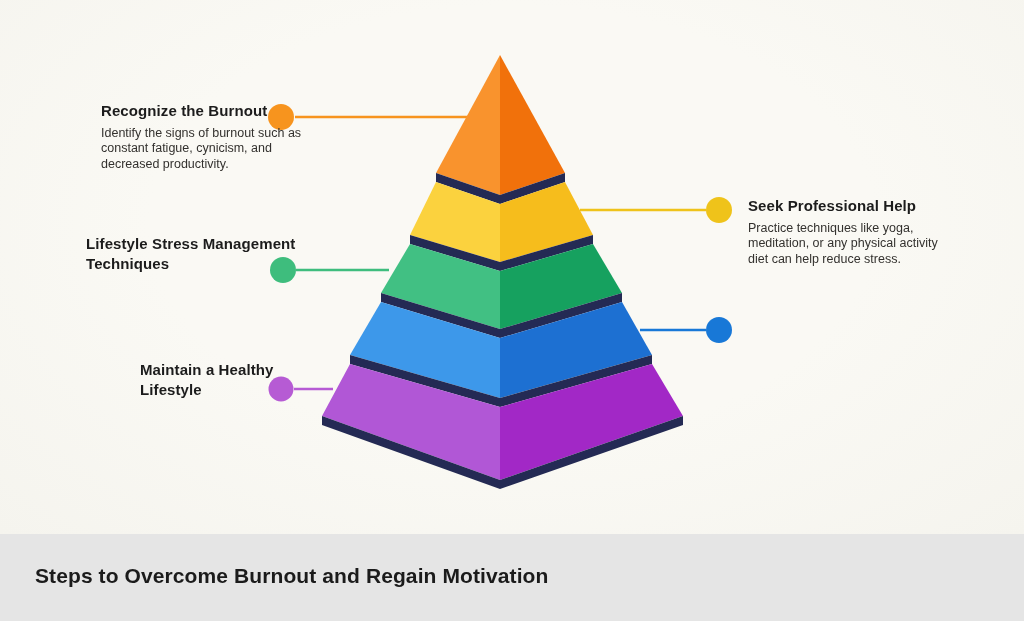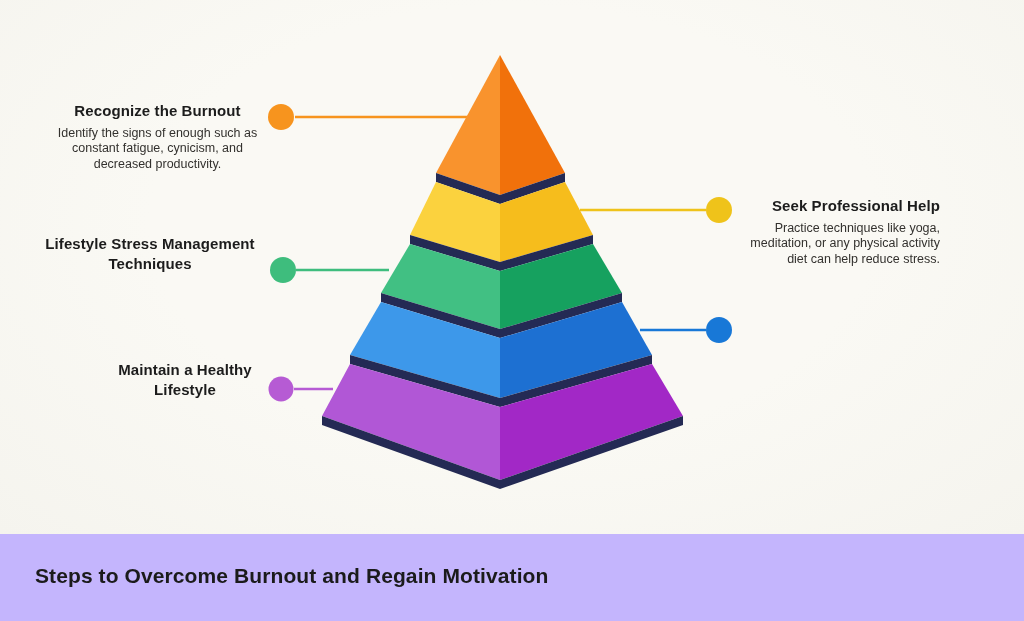--- a/index.html
+++ b/index.html
@@ -17,31 +17,31 @@
   }
   .art svg{position:absolute;left:0;top:0;}
   .callout{position:absolute;}
   .callout .c-title{
     font-size:15px;font-weight:700;color:#1c1c1c;line-height:1.3;
     letter-spacing:0.1px;
   }
   .callout .c-desc{
     margin-top:5px;font-size:12.5px;font-weight:400;color:#33312e;line-height:1.27;
   }
-  .callout.left-side{text-align:center;}
-  .callout.right-side{text-align:right;}
+  .callout.left-side{text-align:left;margin-left:44px;}
+  .callout.right-side{text-align:left;}
   .c-title.narrow{max-width:178px;margin-left:auto;}
   #callout-1{left:57px;top:101px;width:201px;}
   #callout-2{left:42px;top:234px;width:216px;}
   #callout-3{left:73px;top:360px;width:201px;}
   #callout-4{left:748px;top:196px;width:192px;}
   #callout-5{left:748px;top:319px;width:206px;}
   .footer{
     position:absolute;left:0;top:534px;width:1024px;height:87px;
-    background:#c4b5fd;
+    background:#e5e5e5;
   }
   .footer .f-title{
     margin:0;position:absolute;left:35px;top:30px;
     font-size:21px;font-weight:700;color:#1b1b1b;letter-spacing:0.1px;
   }
 </style>
 </head>
 <body>
 
 <div class="canvas">
@@ -87,21 +87,21 @@
 
       <g>
         <polygon points="350,364 500,407 500,480 322,416" fill="#B157D6"></polygon>
         <polygon points="500,407 652,364 683,416 500,480" fill="#A228C6"></polygon>
         <polygon points="322,416 500,480 683,416 683,425 500,489 322,425" fill="#242A54"></polygon>
       </g>
     </svg>
 
     <div class="callout left-side" id="callout-1">
       <div class="c-title">Recognize the Burnout</div>
-      <div class="c-desc">Identify the signs of enough such as constant fatigue, cynicism, and decreased productivity.</div>
+      <div class="c-desc">Identify the signs of burnout such as constant fatigue, cynicism, and decreased productivity.</div>
     </div>
 
     <div class="callout left-side" id="callout-2">
       <div class="c-title">Lifestyle Stress Management Techniques</div>
     </div>
 
     <div class="callout left-side" id="callout-3">
       <div class="c-title narrow">Maintain a Healthy Lifestyle</div>
     </div>
 

